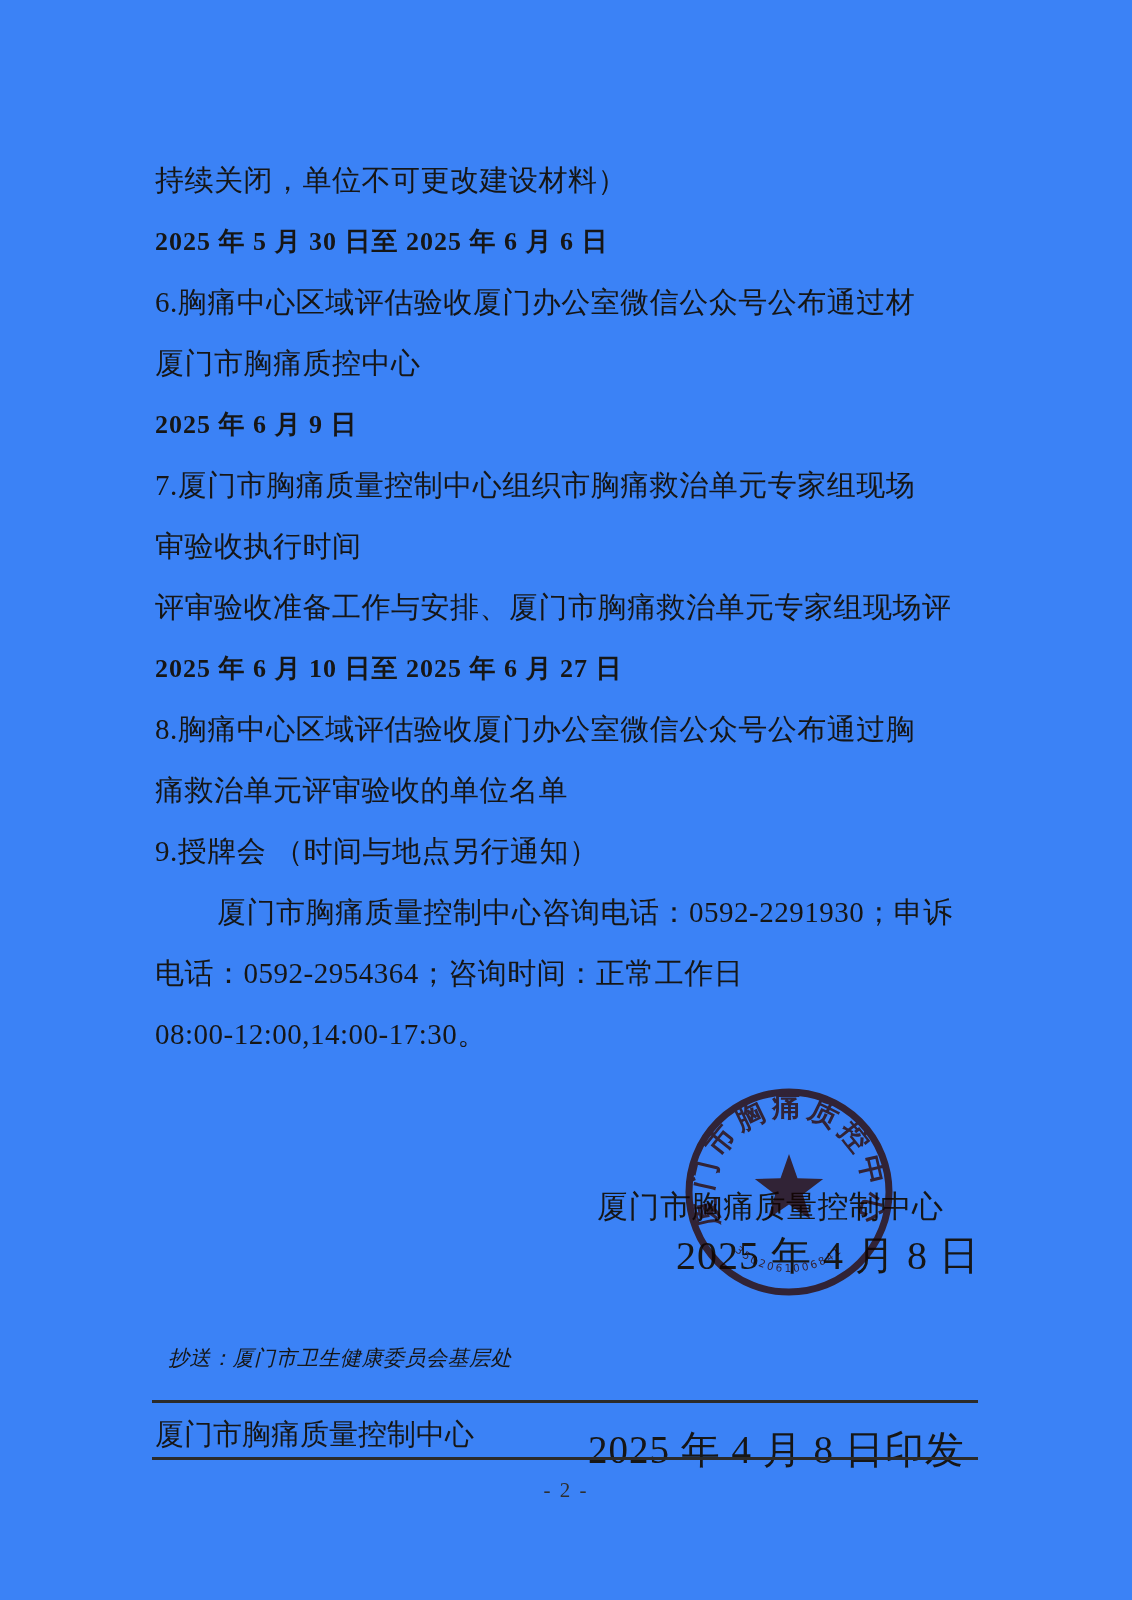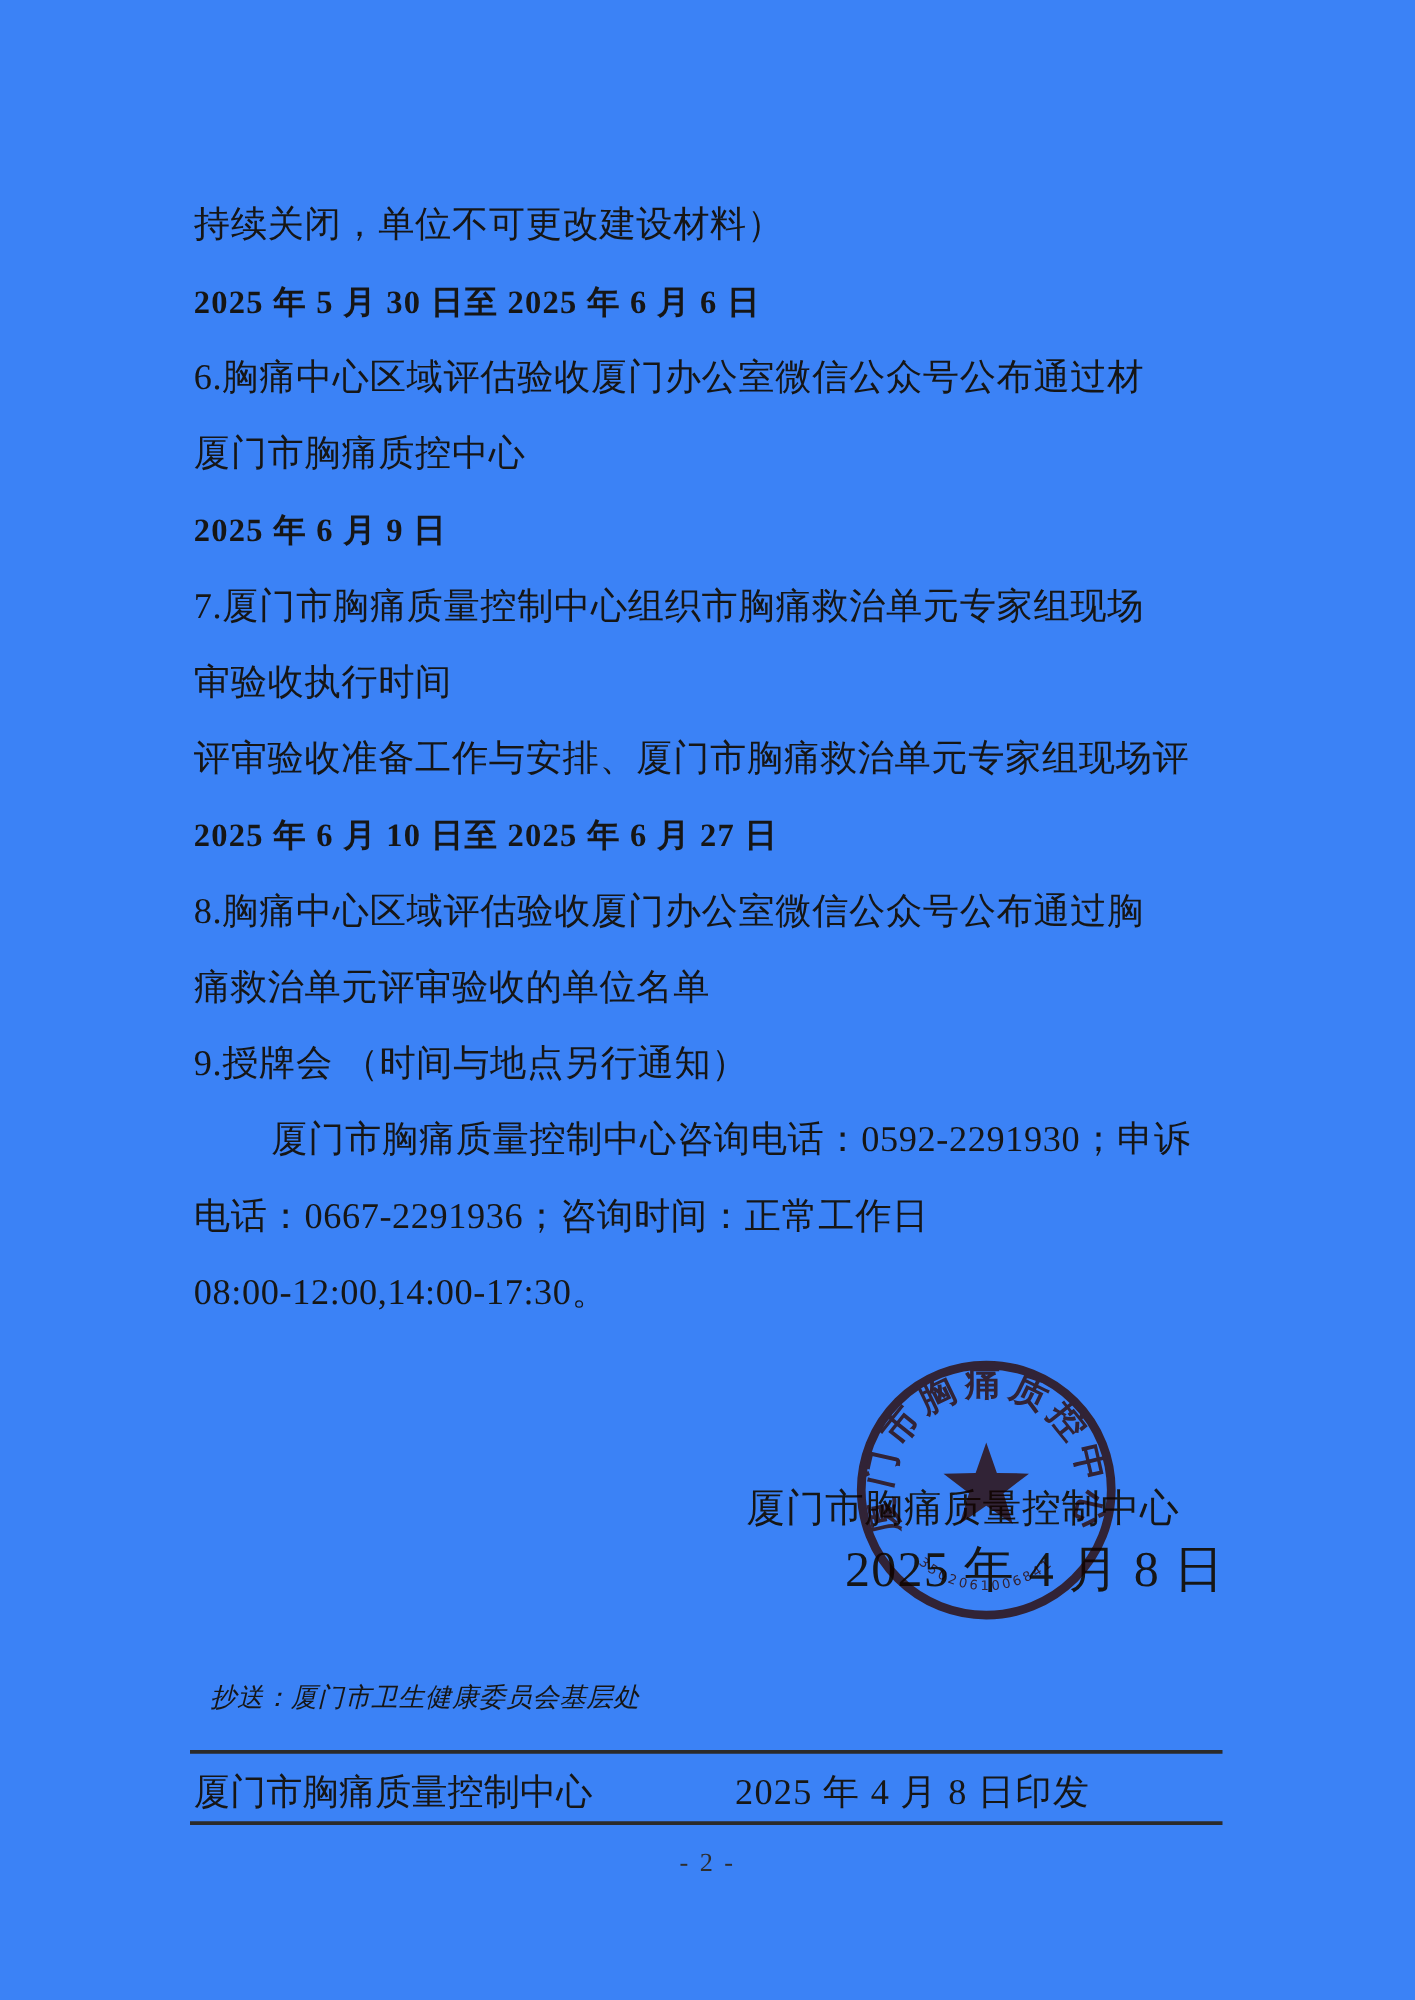--- a/index.html
+++ b/index.html
@@ -45,21 +45,21 @@
   .rule{
     position:absolute;left:152px;width:826px;height:3px;background:#2b2b2b;
   }
   .rule.r1{top:1400px;}
   .rule.r2{top:1457px;}
   .issuer-row{
     position:absolute;left:155px;top:1410px;width:823px;height:48px;
     line-height:48px;font-size:29px;color:#161616;white-space:nowrap;
   }
   .issue-date{
-    position:absolute;left:433px;top:0;font-size:29px;letter-spacing:1px;white-space:nowrap;
+    position:absolute;left:433px;top:16px;font-size:39px;letter-spacing:1px;white-space:nowrap;
   }
   .page-number{
     position:absolute;left:0;top:1478px;width:1132px;
     text-align:center;font-size:21px;color:#2e2e2e;letter-spacing:2px;
   }
 </style>
 </head>
 <body>
 
 <div class="page">
@@ -71,21 +71,21 @@
       <div class="line ">厦门市胸痛质控中心</div>
       <div class="line date">2025 年 6 月 9 日</div>
       <div class="line ">7.厦门市胸痛质量控制中心组织市胸痛救治单元专家组现场</div>
       <div class="line ">审验收执行时间</div>
       <div class="line ">评审验收准备工作与安排、厦门市胸痛救治单元专家组现场评</div>
       <div class="line date">2025 年 6 月 10 日至 2025 年 6 月 27 日</div>
       <div class="line ">8.胸痛中心区域评估验收厦门办公室微信公众号公布通过胸</div>
       <div class="line ">痛救治单元评审验收的单位名单</div>
       <div class="line ">9.授牌会 （时间与地点另行通知）</div>
       <div class="line indent">厦门市胸痛质量控制中心咨询电话：0592-2291930；申诉</div>
-      <div class="line ">电话：0667-2291936；咨询时间：正常工作日</div>
+      <div class="line ">电话：0592-2954364；咨询时间：正常工作日</div>
       <div class="line ">08:00-12:00,14:00-17:30。</div>
     </div>
 
   <div class="sig-org">厦门市胸痛质量控制中心</div>
   <div class="sig-date">2025 年 4 月 8 日</div>
 
   <svg class="seal" viewBox="0 0 216 216" xmlns="http://www.w3.org/2000/svg">
     <defs>
       <path id="ring-arc" d="M 42.2 146 A 76 76 0 1 1 173.8 146" fill="none"></path>
       <path id="serial-arc" d="M 32.8 135.4 A 80 80 0 0 0 183.2 135.4" fill="none"></path>

